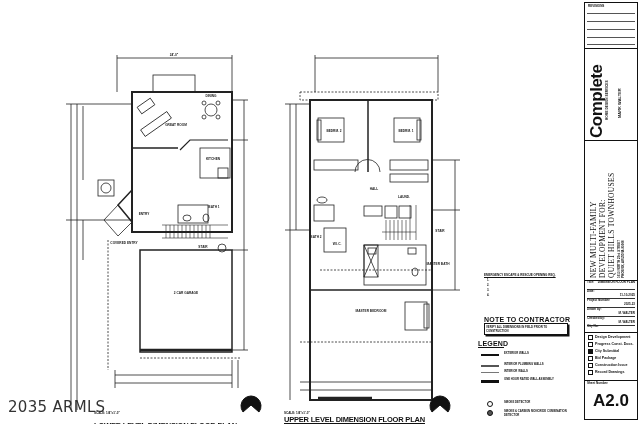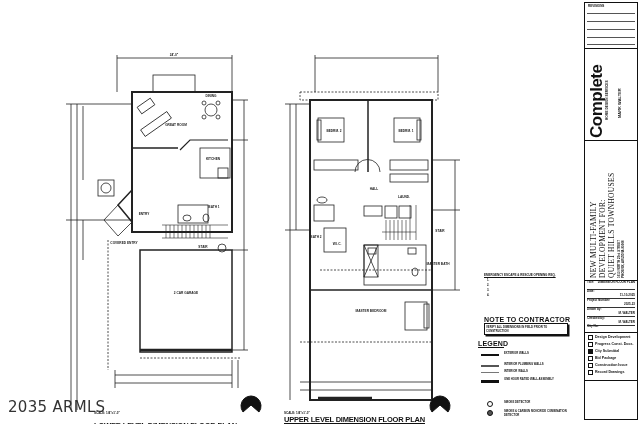--- a/index.html
+++ b/index.html
@@ -301,13 +301,17 @@
     </div>
   </div>
   <div class="tb-status">
     <div class="item" style="top:3px;"><span class="box"></span><span>Design Development</span></div>
     <div class="item" style="top:10px;"><span class="box"></span><span>Progress Const. Docs.</span></div>
     <div class="item" style="top:17px;"><span class="box on"></span><span>City Submittal</span></div>
     <div class="item" style="top:24px;"><span class="box"></span><span>Bid Package</span></div>
     <div class="item" style="top:31px;"><span class="box"></span><span>Construction Issue</span></div>
     <div class="item" style="top:38px;"><span class="box"></span><span>Record Drawings</span></div>
   </div>
+  <div class="tb-sheet">
+    <div class="lbl">Sheet Number:</div>
+    <div class="num">A2.0</div>
+  </div>
 </div>
 
 </body></html>

